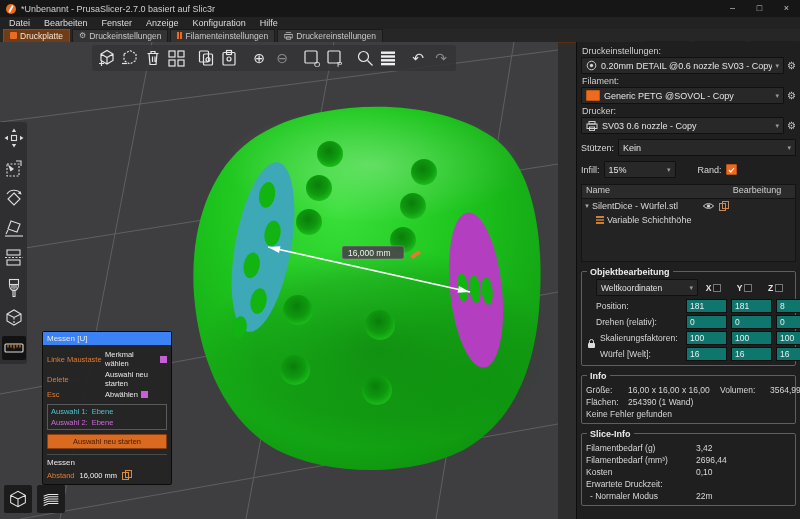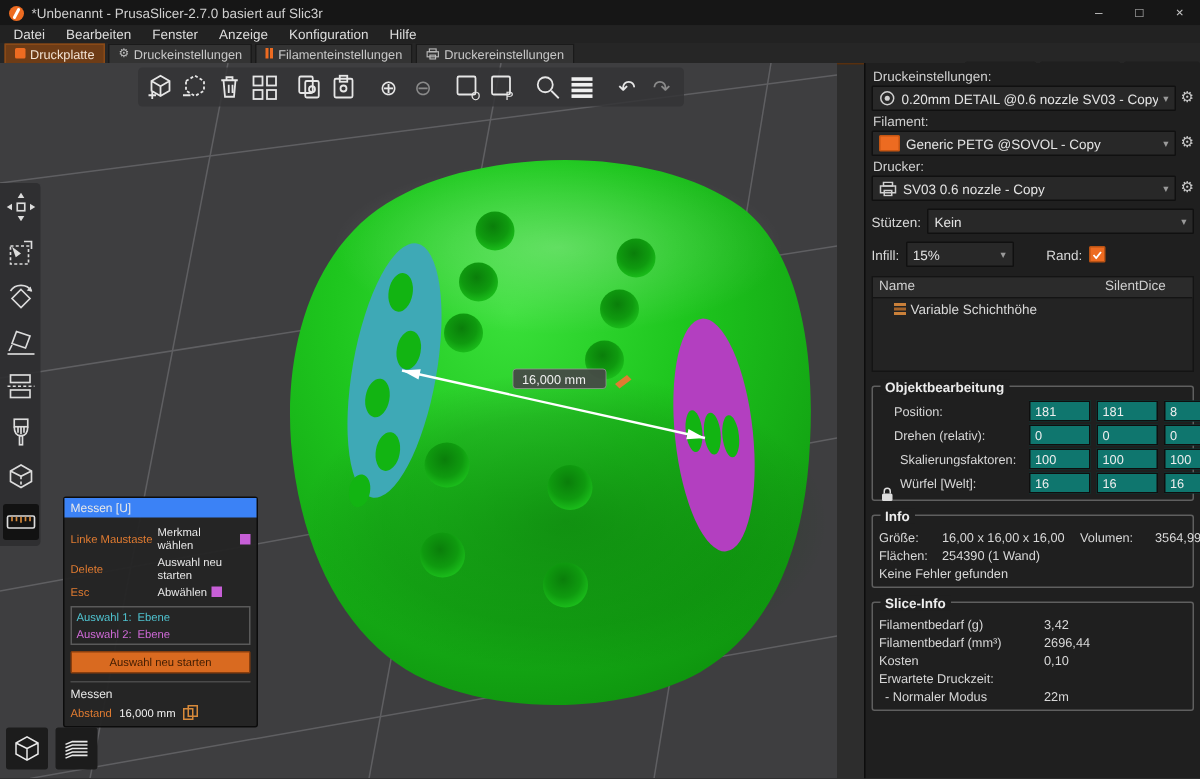--- a/index.html
+++ b/index.html
@@ -527,35 +527,71 @@
             <svg width="7" height="6" viewBox="0 0 7 6">
               <path d="M1 3 L2.8 5 L6 1" stroke="#ffffff" stroke-width="1.2" fill="none"></path>
             </svg>
           </span>
       </div>
 
       <div class="obj-table">
         <div class="obj-head">
           <span class="col-name">Name</span>
           <span class="col-eye"></span>
-          <span class="col-edit">SilentDice</span>
+          <span class="col-edit">Bearbeitung</span>
+        </div>
+        <div class="obj-row">
+          <span class="caret">▾</span>
+          <span class="col-name" style="padding-left:0">SilentDice - Würfel.stl</span>
+          <span class="col-eye">
+              <svg width="11" height="8" viewBox="0 0 11 8">
+                <path d="M0.5 4 C2.5 1 8.5 1 10.5 4 C8.5 7 2.5 7 0.5 4 Z" stroke="#d8d8d8" fill="none"></path>
+                <circle cx="5.5" cy="4" r="1.6" fill="#d8d8d8"></circle>
+              </svg>
+            </span>
+          <span class="col-edit">
+              <svg width="10" height="10" viewBox="0 0 10 10">
+                <g stroke="#c98a5a" fill="none">
+                  <rect x="0.5" y="2.5" width="6" height="7"></rect>
+                  <rect x="3.5" y="0.5" width="6" height="7"></rect>
+                </g>
+              </svg>
+            </span>
         </div>
         <div class="obj-row">
           <span class="vlh-icon">
               <i></i>
               <i></i>
               <i></i>
             </span>
           <span class="col-name" style="padding-left:0">Variable Schichthöhe</span>
         </div>
         <div class="obj-empty"></div>
       </div>
 
       <div class="group manip">
         <span class="group-title">Objektbearbeitung</span>
+        <div class="manip-head">
+          <div class="combo coord-combo">
+            <span class="combo-text">Weltkoordinaten</span>
+            <span class="chev">▾</span>
+          </div>
+          <span class="axis">
+              <span>X</span>
+              <span class="axis-box"></span>
+            </span>
+          <span class="axis">
+              <span>Y</span>
+              <span class="axis-box"></span>
+            </span>
+          <span class="axis">
+              <span>Z</span>
+              <span class="axis-box"></span>
+            </span>
+        </div>
         <div class="mrow">
           <span class="mlabel">Position:</span>
           <span class="mfield">181</span>
           <span class="mfield">181</span>
           <span class="mfield">8</span>
 
         </div>
         <div class="mrow">
           <span class="mlabel">Drehen (relativ):</span>
           <span class="mfield">0</span>

